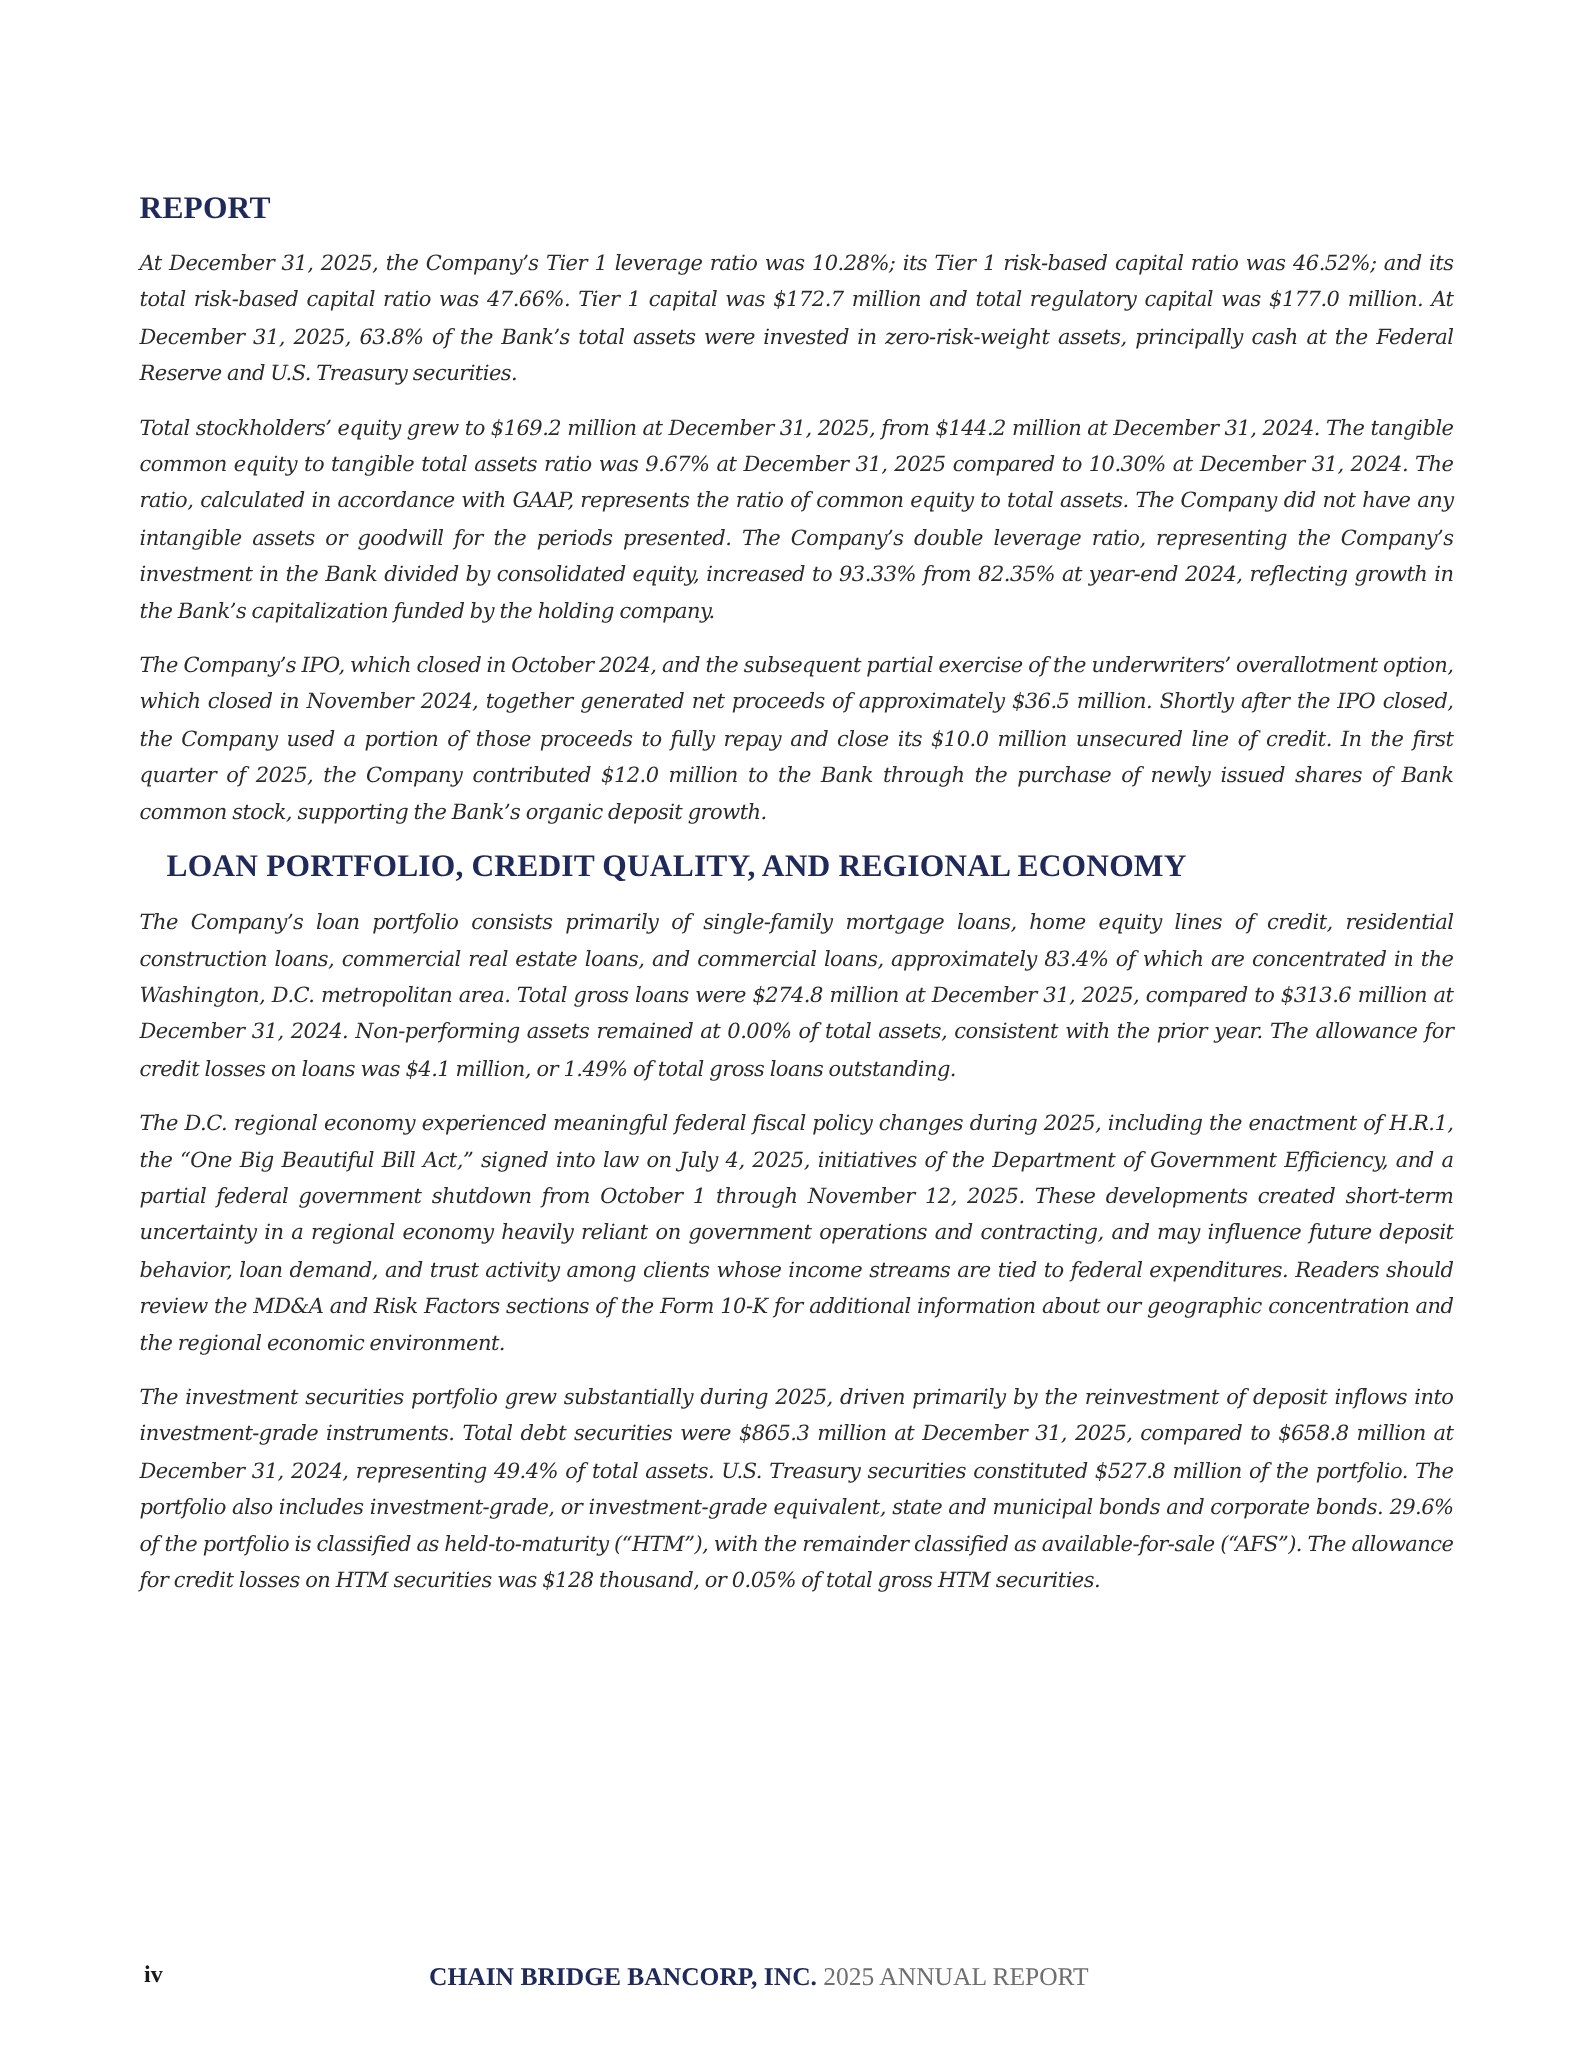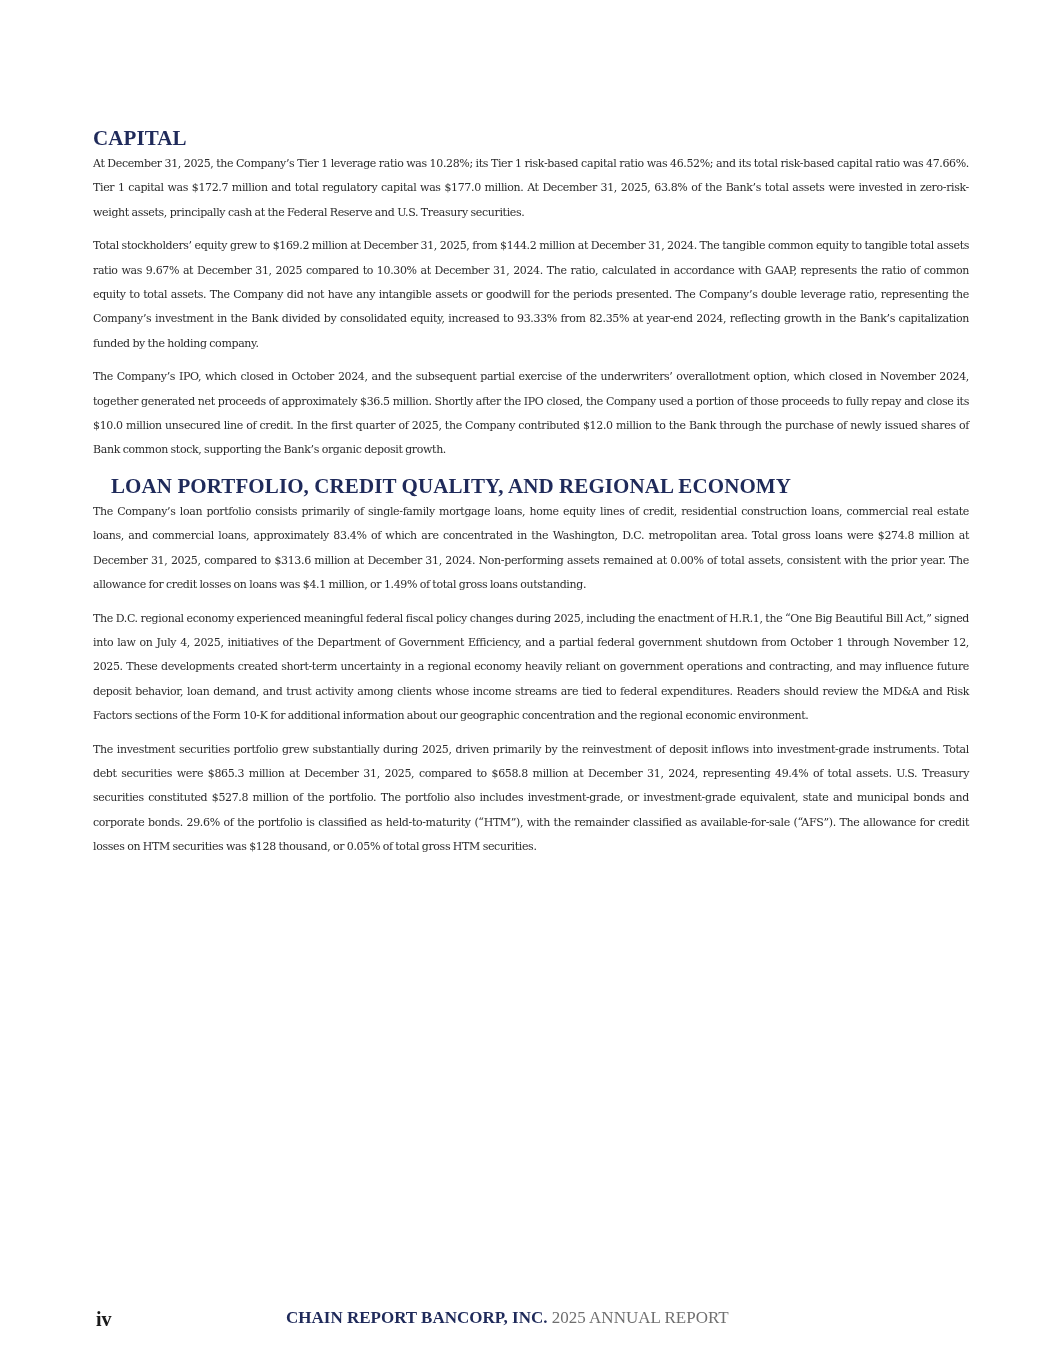--- a/index.html
+++ b/index.html
@@ -29,42 +29,43 @@
       line-height: 28px;
       margin: 0 0 0 0;
       letter-spacing: 0.1px;
     }
     h2.section-heading.spaced {
       margin-top: 6px;
       margin-left: 18px;
     }
     p.body-para {
       font-family: "DejaVu Serif", "Liberation Serif", serif;
-      font-size: 11px;
+      font-size: 14px;
       line-height: 24.4px;
-      margin: 0 0 9px 0;
+      margin: 12px 0 9px 0;
       text-align: justify;
       color: #2b2b2b;
       letter-spacing: -0.35px;
       word-spacing: -0.5px;
+      font-style: italic;
     }
     .footer {
       position: absolute;
       top: 1308px;
       left: 96px;
       width: 900px;
       height: 24px;
       font-family: "Liberation Serif", "DejaVu Serif", serif;
     }
     .page-number {
       position: absolute;
       left: 0;
       top: 0;
       font-weight: bold;
-      font-size: 20px;
+      font-size: 16px;
       color: #1a1a1a;
     }
     .footer-title {
       position: absolute;
       left: 190px;
       top: 0;
       font-size: 17px;
       white-space: nowrap;
     }
     .footer-company {
@@ -75,38 +76,38 @@
       color: #6f6f6f;
       margin-top: 42px;
     }
   </style>
 </head>
 <body>
 
 <div class="page">
 
   <section>
-    <h2 class="section-heading">CAPITAL</h2>
+    <h2 class="section-heading">REPORT</h2>
     <p class="body-para">At December 31, 2025, the Company’s Tier 1 leverage ratio was 10.28%; its Tier 1 risk-based capital ratio was 46.52%; and its total risk-based capital ratio was 47.66%. Tier 1 capital was $172.7 million and total regulatory capital was $177.0 million. At December 31, 2025, 63.8% of the Bank’s total assets were invested in zero-risk-weight assets, principally cash at the Federal Reserve and U.S. Treasury securities.</p>
     <p class="body-para">Total stockholders’ equity grew to $169.2 million at December 31, 2025, from $144.2 million at December 31, 2024. The tangible common equity to tangible total assets ratio was 9.67% at December 31, 2025 compared to 10.30% at December 31, 2024. The ratio, calculated in accordance with GAAP, represents the ratio of common equity to total assets. The Company did not have any intangible assets or goodwill for the periods presented. The Company’s double leverage ratio, representing the Company’s investment in the Bank divided by consolidated equity, increased to 93.33% from 82.35% at year-end 2024, reflecting growth in the Bank’s capitalization funded by the holding company.</p>
     <p class="body-para">The Company’s IPO, which closed in October 2024, and the subsequent partial exercise of the underwriters’ overallotment option, which closed in November 2024, together generated net proceeds of approximately $36.5 million. Shortly after the IPO closed, the Company used a portion of those proceeds to fully repay and close its $10.0 million unsecured line of credit. In the first quarter of 2025, the Company contributed $12.0 million to the Bank through the purchase of newly issued shares of Bank common stock, supporting the Bank’s organic deposit growth.</p>
   </section>
 
   <section>
     <h2 class="section-heading spaced">LOAN PORTFOLIO, CREDIT QUALITY, AND REGIONAL ECONOMY</h2>
     <p class="body-para">The Company’s loan portfolio consists primarily of single-family mortgage loans, home equity lines of credit, residential construction loans, commercial real estate loans, and commercial loans, approximately 83.4% of which are concentrated in the Washington, D.C. metropolitan area. Total gross loans were $274.8 million at December 31, 2025, compared to $313.6 million at December 31, 2024. Non-performing assets remained at 0.00% of total assets, consistent with the prior year. The allowance for credit losses on loans was $4.1 million, or 1.49% of total gross loans outstanding.</p>
     <p class="body-para">The D.C. regional economy experienced meaningful federal fiscal policy changes during 2025, including the enactment of H.R.1, the “One Big Beautiful Bill Act,” signed into law on July 4, 2025, initiatives of the Department of Government Efficiency, and a partial federal government shutdown from October 1 through November 12, 2025. These developments created short-term uncertainty in a regional economy heavily reliant on government operations and contracting, and may influence future deposit behavior, loan demand, and trust activity among clients whose income streams are tied to federal expenditures. Readers should review the MD&amp;A and Risk Factors sections of the Form 10-K for additional information about our geographic concentration and the regional economic environment.</p>
   </section>
 
   <section>
     <p class="body-para">The investment securities portfolio grew substantially during 2025, driven primarily by the reinvestment of deposit inflows into investment-grade instruments. Total debt securities were $865.3 million at December 31, 2025, compared to $658.8 million at December 31, 2024, representing 49.4% of total assets. U.S. Treasury securities constituted $527.8 million of the portfolio. The portfolio also includes investment-grade, or investment-grade equivalent, state and municipal bonds and corporate bonds. 29.6% of the portfolio is classified as held-to-maturity (“HTM”), with the remainder classified as available-for-sale (“AFS”). The allowance for credit losses on HTM securities was $128 thousand, or 0.05% of total gross HTM securities.</p>
   </section>
 
 </div>
 
 <div class="footer">
   <span class="page-number">iv</span>
   <span class="footer-title">
-    <span class="footer-company">CHAIN REPORT BANCORP, INC.</span>
+    <span class="footer-company">CHAIN BRIDGE BANCORP, INC.</span>
     <span> </span>
     <span class="footer-report">2025 ANNUAL REPORT</span>
   </span>
 </div>
 
 </body></html>

